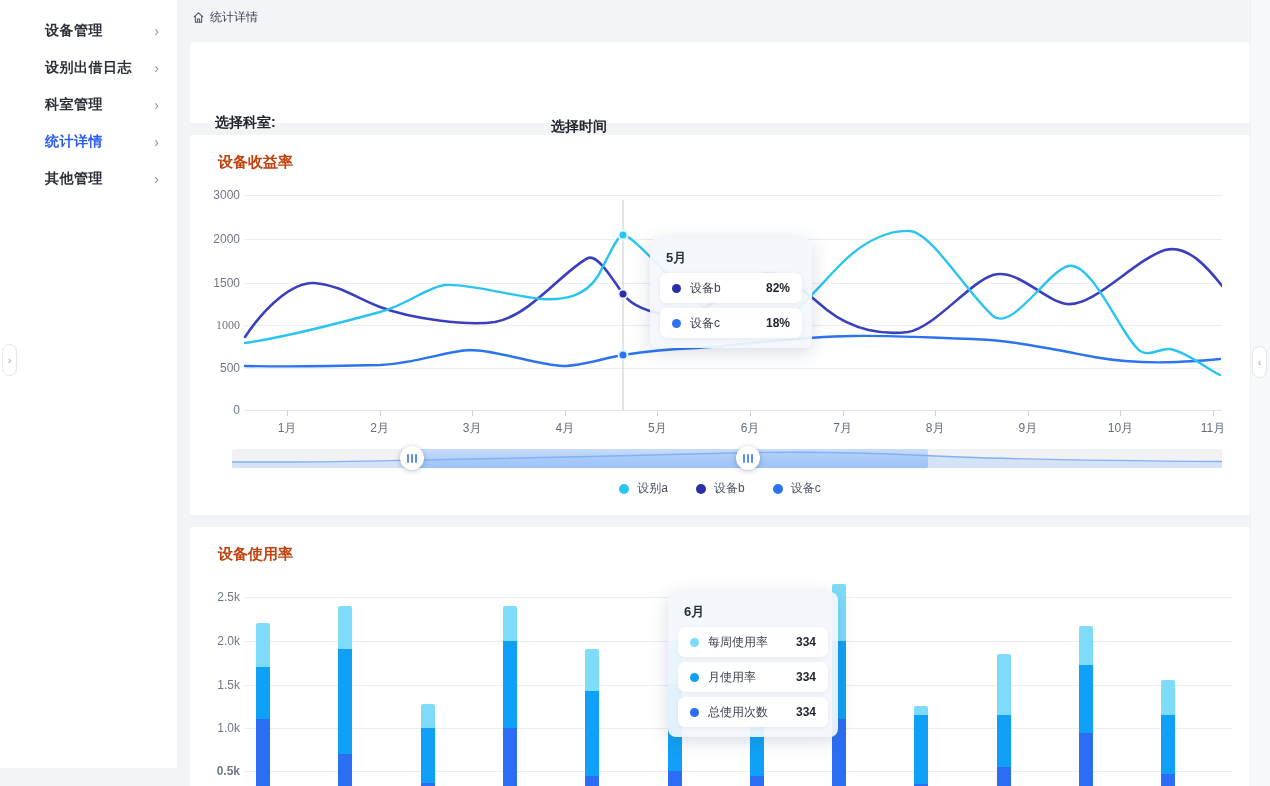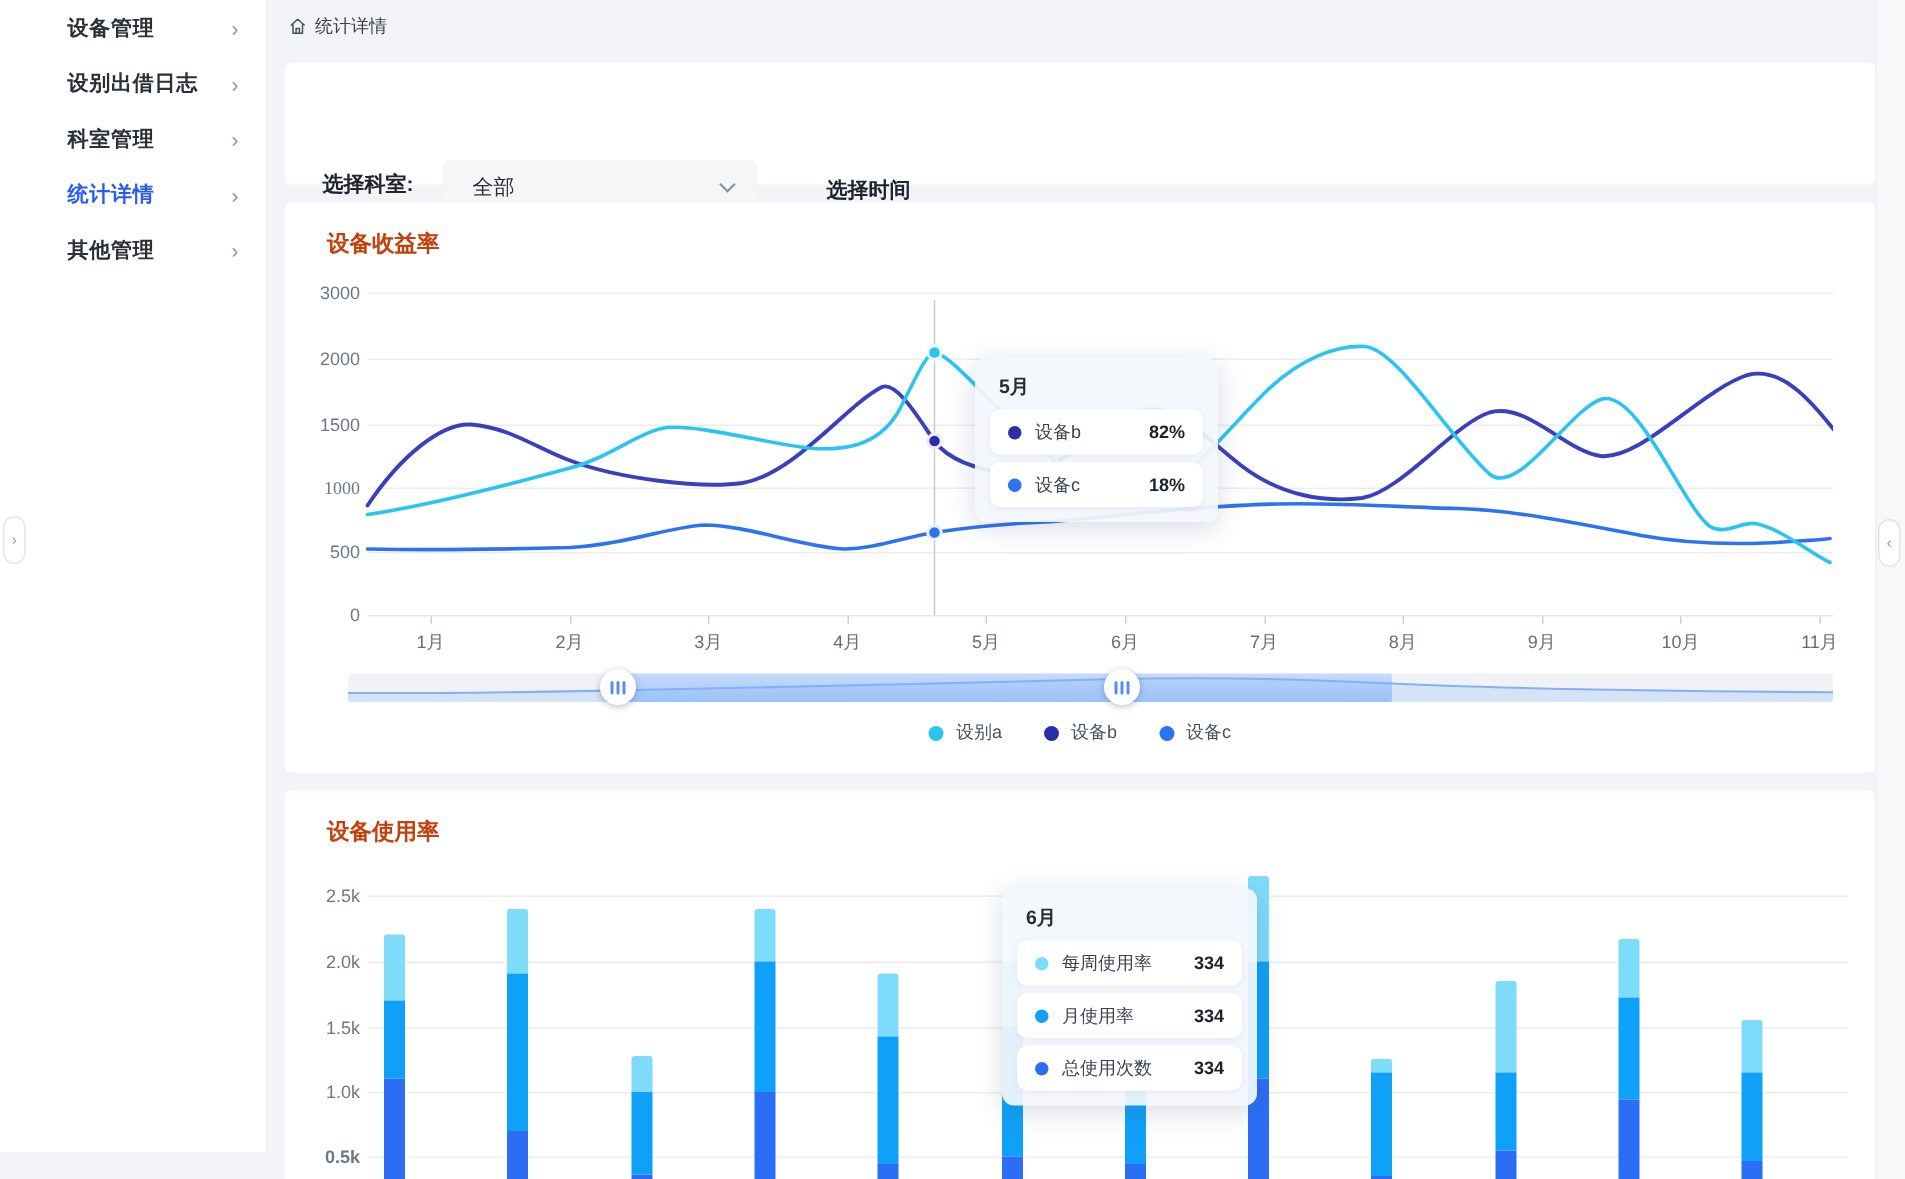--- a/index.html
+++ b/index.html
@@ -2,21 +2,21 @@
 <html><head>
 <meta charset="utf-8">
 <style>
   * { margin:0; padding:0; box-sizing:border-box; }
   html,body { width:1270px; height:786px; overflow:hidden; }
   body {
     font-family:"Liberation Sans","DejaVu Sans",sans-serif;
     background:#f3f4f7; position:relative; color:#2b2f38; font-size:14px;
   }
   
-  .sidebar { position:absolute; left:0; top:0; width:178px; height:768px; background:#ffffff; border-right:1px solid #f0f1f4; z-index:5; }
+  .sidebar { position:absolute; left:0; top:0; width:178px; height:768px; background:#ffffff; border-right:1px solid #f0f1f4; padding-top:12px; z-index:5; }
   .side-item { height:37px; display:flex; align-items:center; padding:0 18px 0 45px; cursor:pointer; }
   .side-item .lbl { flex:1; font-size:14px; font-weight:700; color:#2b2f38; letter-spacing:0.5px; }
   .side-item .chev { color:#8b919d; font-size:14px; font-weight:400; }
   .side-item.active .lbl { color:#2b5cf0; }
   .collapse-pill { position:absolute; width:15px; height:32px; background:#fff; border:1px solid #e3e5ea; border-radius:8px; display:flex; align-items:center; justify-content:center; color:#9aa0ab; font-size:11px; cursor:pointer; z-index:9; }
   .pill-left { left:2px; top:344px; }
   .pill-right { left:1252px; top:346px; }
   .right-strip { position:absolute; left:1250px; top:0; width:20px; height:786px; background:#f7f8fa; border-left:1px solid #eff0f3; }
   
   .breadcrumb { position:absolute; left:192px; top:9px; display:flex; align-items:center; gap:5px; font-size:12px; color:#3c4150; }
@@ -102,26 +102,20 @@
 
 <div class="breadcrumb">
   <svg width="13" height="13" viewBox="0 0 14 14">
     <path d="M2 6.5 L7 2 L12 6.5 M3.6 5.6 V12 H10.4 V5.6 M5.8 12 V8.6 H8.2 V12" fill="none" stroke="#4a5160" stroke-width="1.1" stroke-linejoin="round"></path>
   </svg>
   <span>统计详情</span>
 </div>
 
 <section class="card card-filter">
   <span class="flabel dep-label">选择科室:</span>
-  <div class="select">
-    <span class="val">全部</span>
-    <svg width="12" height="8" viewBox="0 0 12 8">
-      <polyline points="1,1.5 6,6.5 11,1.5" fill="none" stroke="#8a919e" stroke-width="1.4"></polyline>
-    </svg>
-  </div>
   <span class="flabel time-label">选择时间</span>
 </section>
 
 <section class="card card-rev">
   <h3>设备收益率</h3>
   <div id="rev-axes">
       <div class="ytick" style="left: 10px; top: 53px;">3000</div>
       <div class="gridline" style="left: 55px; top: 60px; width: 977px; background: rgb(237, 237, 241);"></div>
       <div class="ytick" style="left: 10px; top: 97px;">2000</div>
       <div class="gridline" style="left: 55px; top: 104px; width: 977px; background: rgb(237, 237, 241);"></div>

